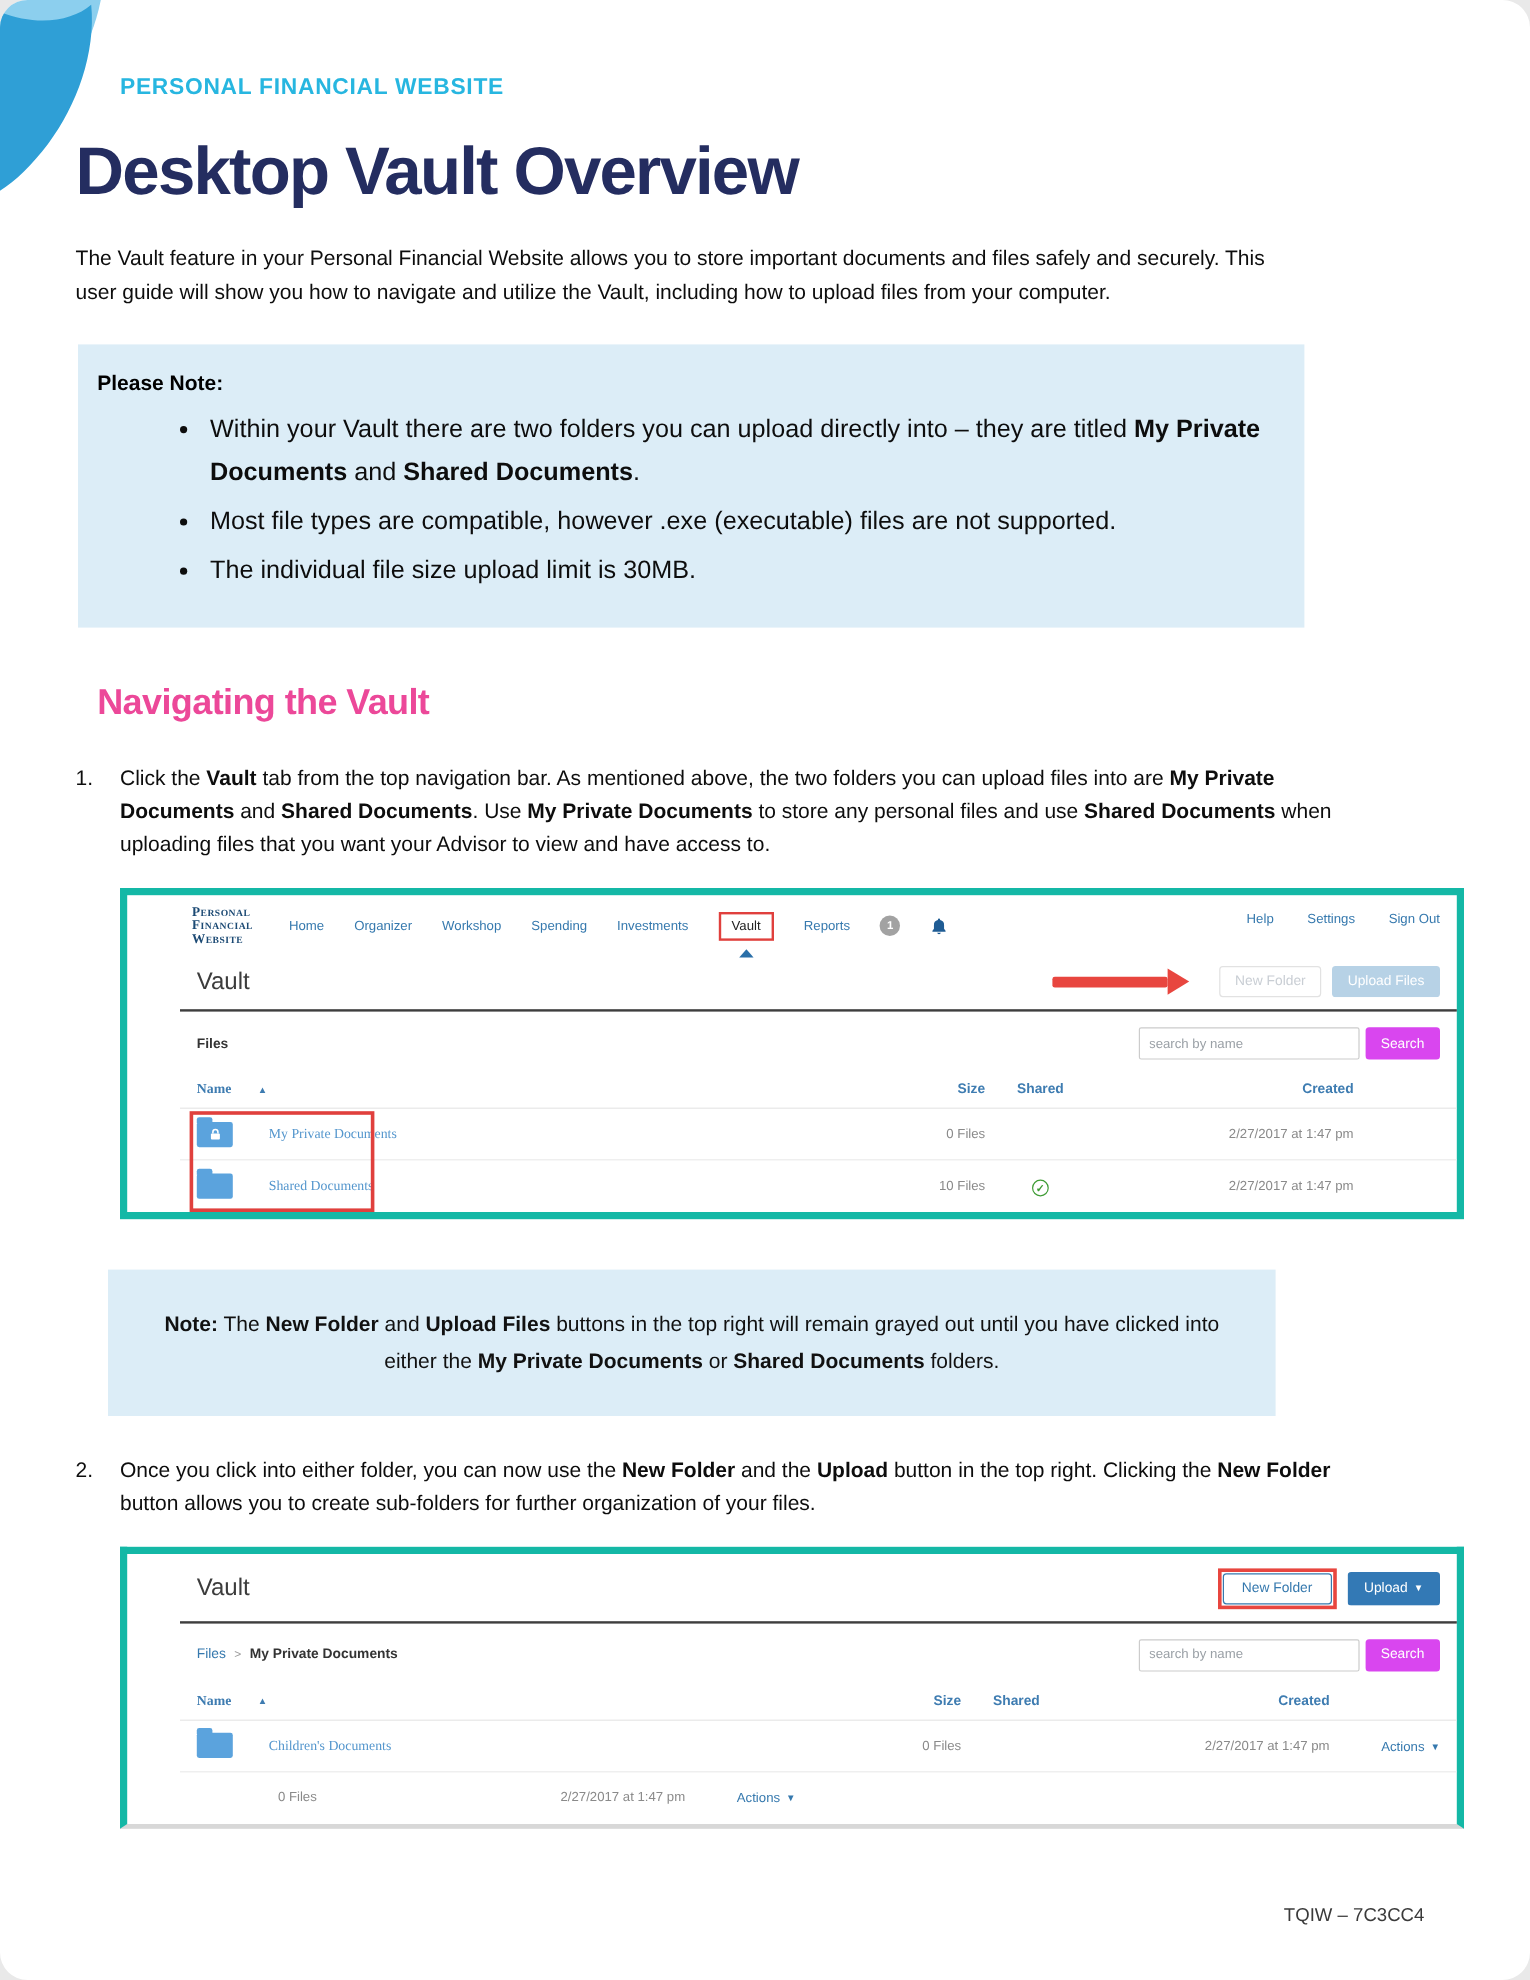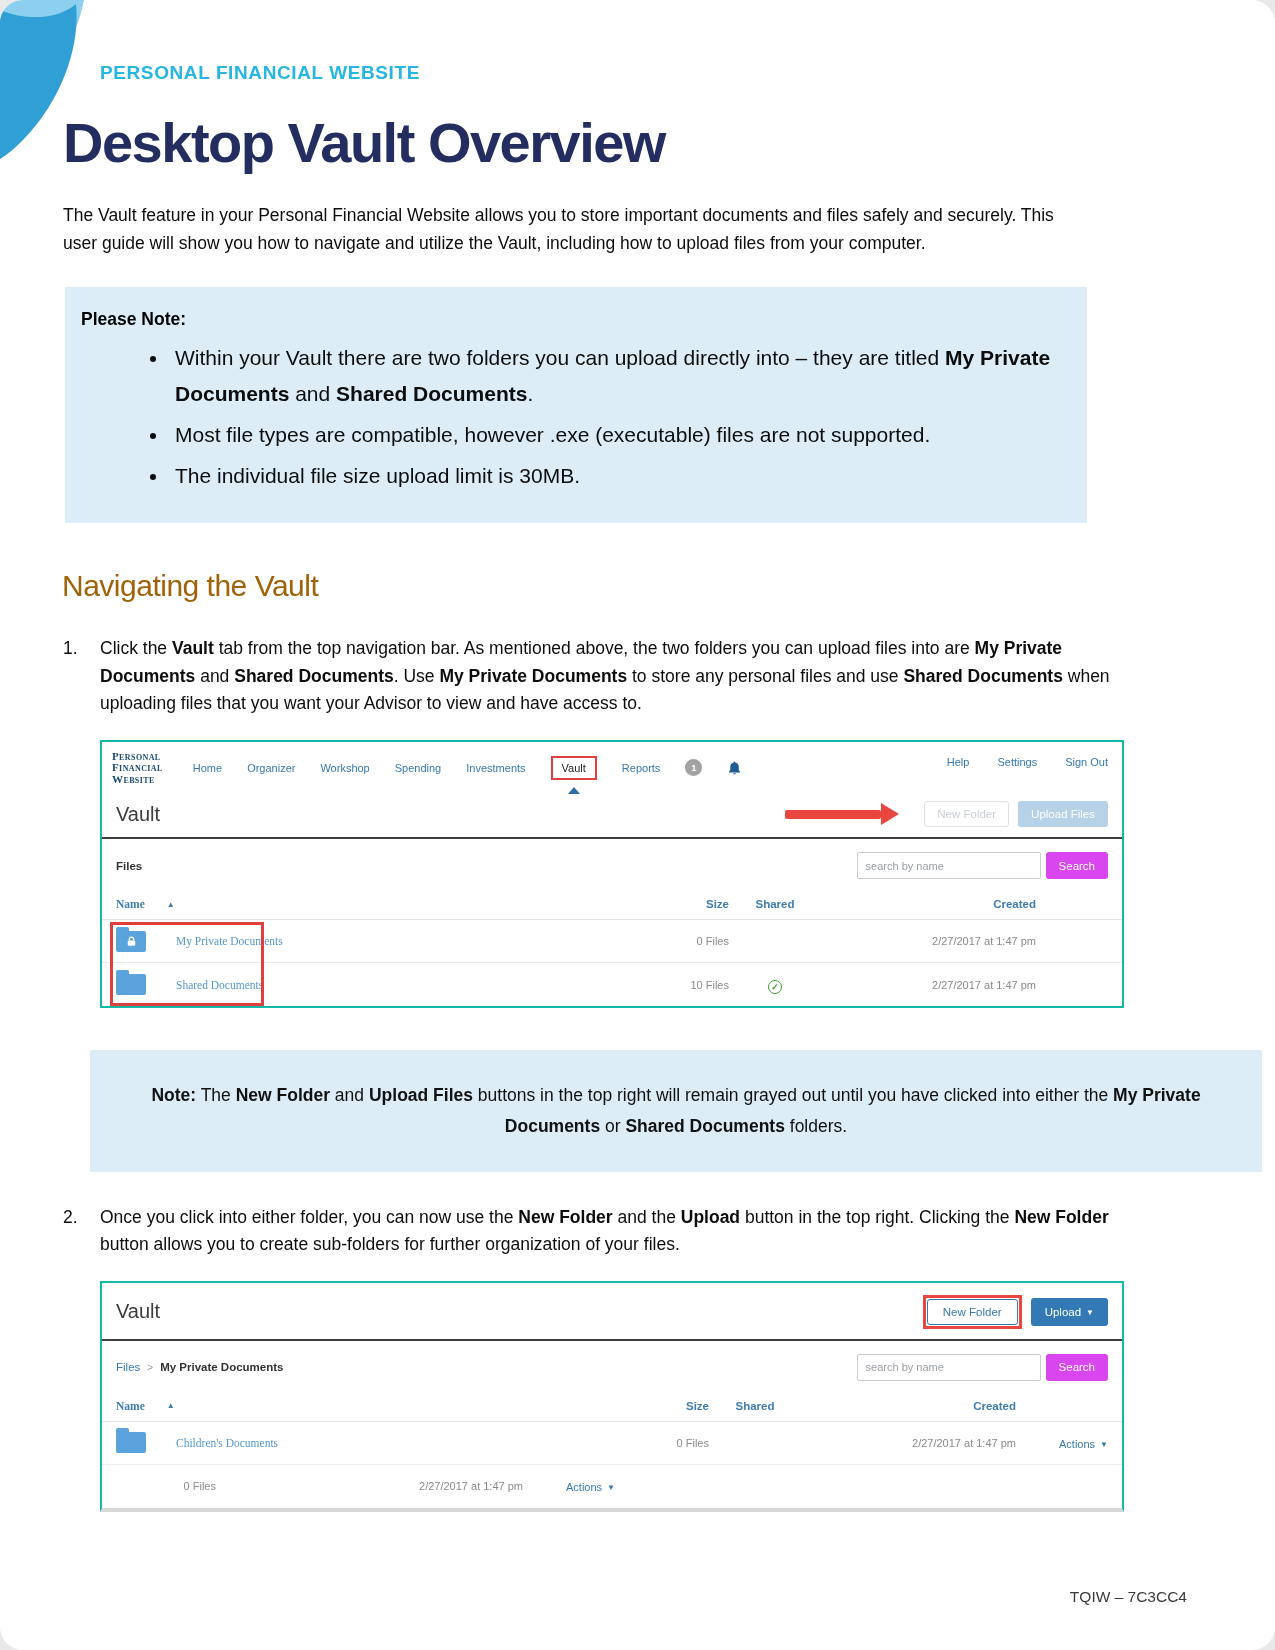--- a/index.html
+++ b/index.html
@@ -24,30 +24,30 @@
   }
 
   .notebox {
     margin:30px 0 0 65px; width:1022px; background:#dcedf7;
     padding:22px 24px 24px 16px;
   }
   .notebox-title { font-size:17.5px; font-weight:bold; color:#000; }
   .notebox ul { margin:10px 0 0 0; padding-left:88px; }
   .notebox li { font-size:21px; line-height:1.72; color:#0d0d0d; margin-bottom:5px; padding-left:6px; }
 
-  h2.section { margin:46px 0 0 62px; font-size:30px; font-weight:400; letter-spacing:-0.5px; color:#a16207; }
+  h2.section { margin:46px 0 0 81px; font-size:30px; font-weight:700; letter-spacing:-0.5px; color:#ec4899; }
 
   .step { display:flex; margin:32px 63px 0; font-size:17.5px; line-height:1.57; color:#0d0d0d; }
   .step-num { width:37px; flex-shrink:0; }
   .step-text { flex:1; max-width:1045px; }
 
   
   .shot {
-    margin:22px 0 0 100px; width:1024px; background:#fff;
-    border:2px solid #14b8a6; font-family:"Liberation Sans", sans-serif;
+    margin:22px 0 0 100px; width:1120px; background:#fff;
+    border:6px solid #14b8a6; font-family:"Liberation Sans", sans-serif;padding-left:44px;
   }
   .shot2 { border-bottom-width:4px; border-bottom-color:#d8d8d8; }
 
   .s-nav { display:flex; align-items:flex-start; padding:9px 14px 16px 10px; position:relative; }
   .s-logo {
     font-family:"Liberation Serif", serif; font-variant:small-caps;
     color:#1c4a74; font-size:11px; font-weight:bold; line-height:1.05; letter-spacing:0.4px;
   }
   .s-navitems { display:flex; align-items:center; gap:25px; margin-left:30px; margin-top:5px; }
   .s-navitems .nv { color:#3679ae; font-size:11px; cursor:default; }
@@ -122,21 +122,21 @@
   .folder::before { content:""; position:absolute; top:-4px; left:0; width:13px; height:5px;
                     background:#5ba3dd; border-radius:2px 2px 0 0; }
   .chk { display:inline-flex; width:14px; height:14px; border:1.5px solid #3f9c35; border-radius:50%;
          color:#3f9c35; font-size:9px; align-items:center; justify-content:center; font-weight:bold; }
   .red-rect { position:absolute; left:8px; top:2px; width:154px; height:84px;
               border:3px solid #e0403d; z-index:2; pointer-events:none; }
 
   .s-usage { border-top:1px solid #dedede; padding:7px 14px; font-size:10.5px; color:#4a4a4a; }
   .s-usage b { margin-right:4px; }
 
-  .notebox2 { margin:42px 0 0 90px; width:1172px; background:#dcedf7;
+  .notebox2 { margin:42px 0 0 90px; width:973px; background:#dcedf7;
               padding:30px 46px; text-align:center; font-size:17.5px; line-height:1.75; }
 
   .footer-code { position:absolute; right:88px; bottom:44px; font-size:15.5px; color:#3a3a3a; }
 </style>
 </head>
 <body>
 
 <div class="page">
 
   <svg class="corner" width="112" height="168" viewBox="0 0 112 168">

